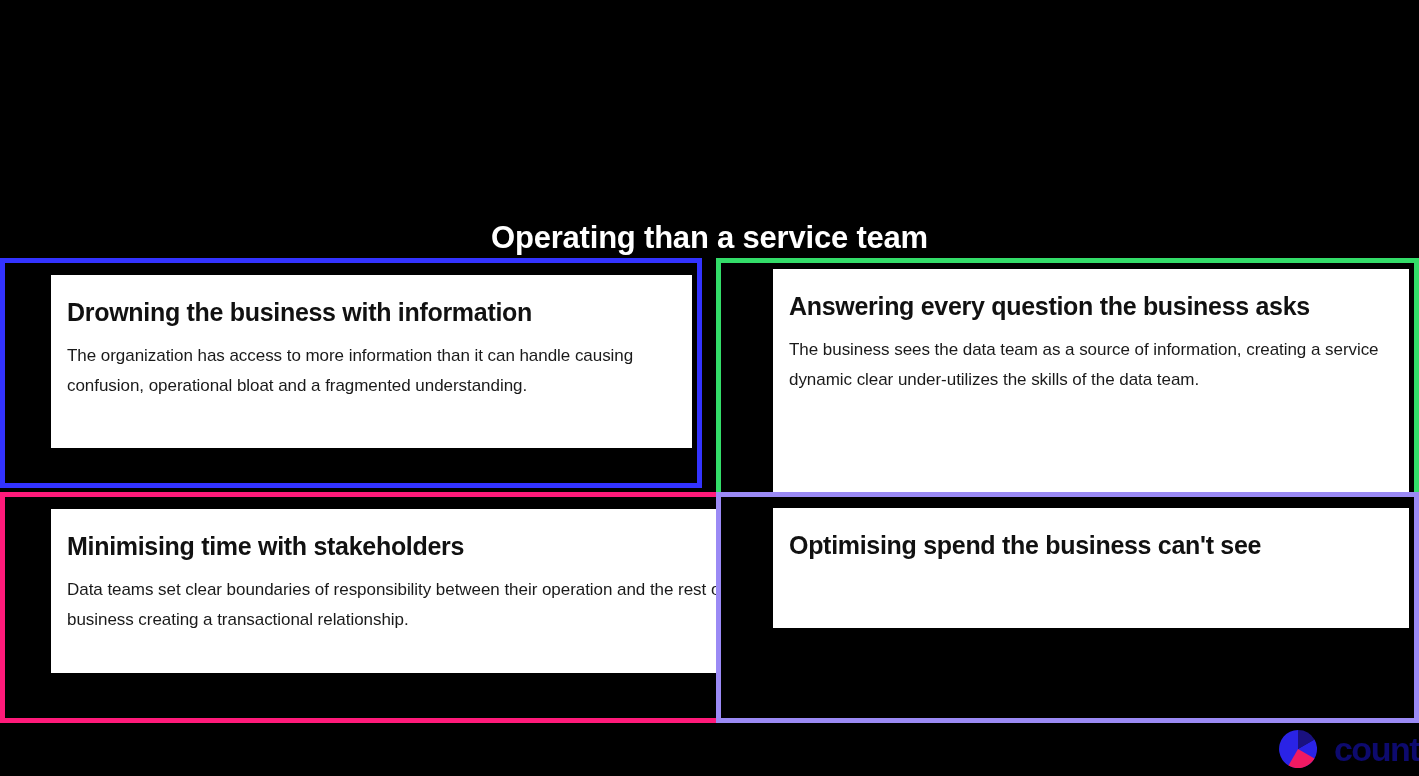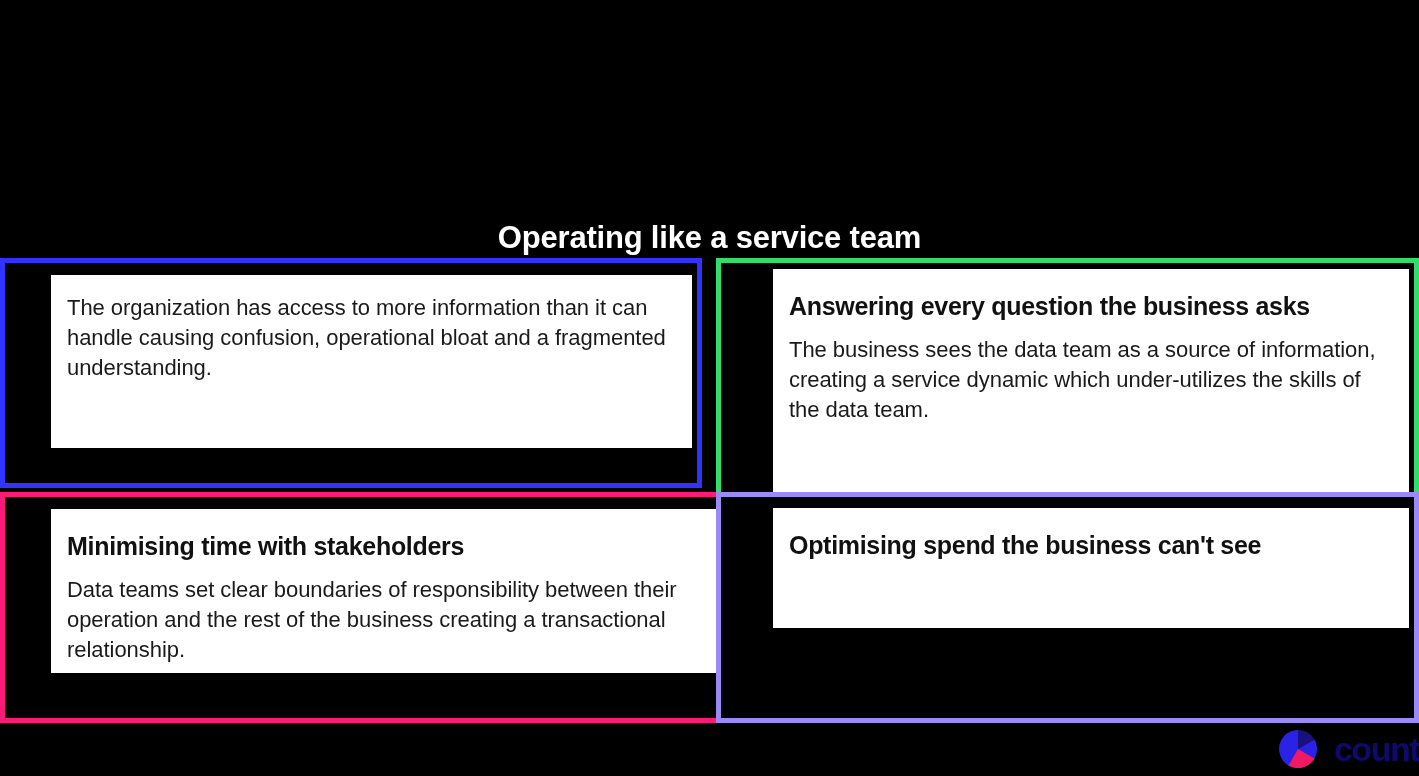--- a/index.html
+++ b/index.html
@@ -67,21 +67,21 @@
     color: #111111;
     font-size: 25px;
     font-weight: bold;
     line-height: 38px;
     letter-spacing: -0.3px;
   }
 
   .card-body {
     margin: 0;
     color: #1a1a1a;
-    font-size: 22px;
+    font-size: 17px;
     line-height: 30px;
     letter-spacing: -0.05px;
   }
 
   
   #card-0 {
     left: 0px;  top: 0px;
     width: 702px; height: 230px;
   }
   #card-0 .card-inner {
@@ -136,34 +136,35 @@
     color: #0d0a6e;
     letter-spacing: -1.5px;
     line-height: 34px;
   }
 </style>
 </head>
 <body>
 
 <div class="slide" style="background: rgb(0, 0, 0);">
 
-  <h1 class="slide-title" style="color: rgb(255, 255, 255);">Operating like a service team</h1>
+  <h1 class="slide-title" style="color: rgb(255, 255, 255);">Operating than a service team</h1>
 
   <div class="card-grid">
 
     <div class="card" id="card-0" style="border-color: rgb(51, 51, 255);">
       <div class="card-inner">
+        <h2 class="card-heading">Drowning the business with information</h2>
         <p class="card-body">The organization has access to more information than it can handle causing confusion, operational bloat and a fragmented understanding.</p>
       </div>
     </div>
 
     <div class="card" id="card-1" style="border-color: rgb(51, 221, 105);">
       <div class="card-inner">
         <h2 class="card-heading">Answering every question the business asks</h2>
-        <p class="card-body">The business sees the data team as a source of information, creating a service dynamic which under-utilizes the skills of the data team.</p>
+        <p class="card-body">The business sees the data team as a source of information, creating a service dynamic clear under-utilizes the skills of the data team.</p>
       </div>
     </div>
 
     <div class="card" id="card-2" style="border-color: rgb(255, 26, 122);">
       <div class="card-inner">
         <h2 class="card-heading">Minimising time with stakeholders</h2>
         <p class="card-body">Data teams set clear boundaries of responsibility between their operation and the rest of the business creating a transactional relationship.</p>
       </div>
     </div>
 

